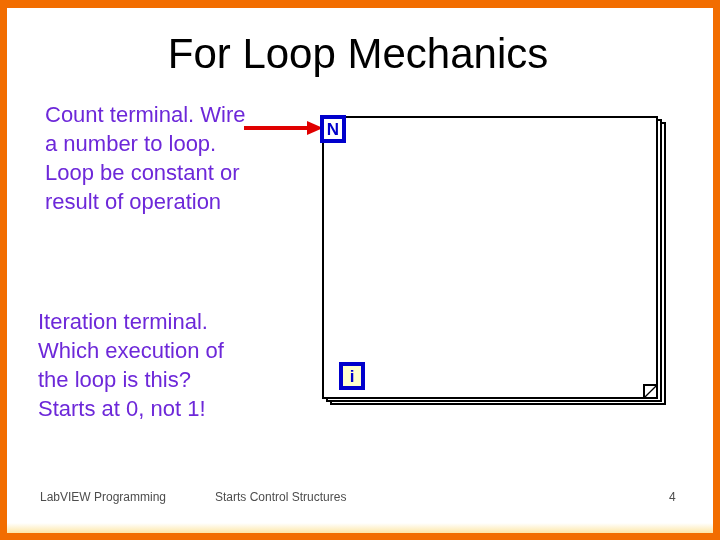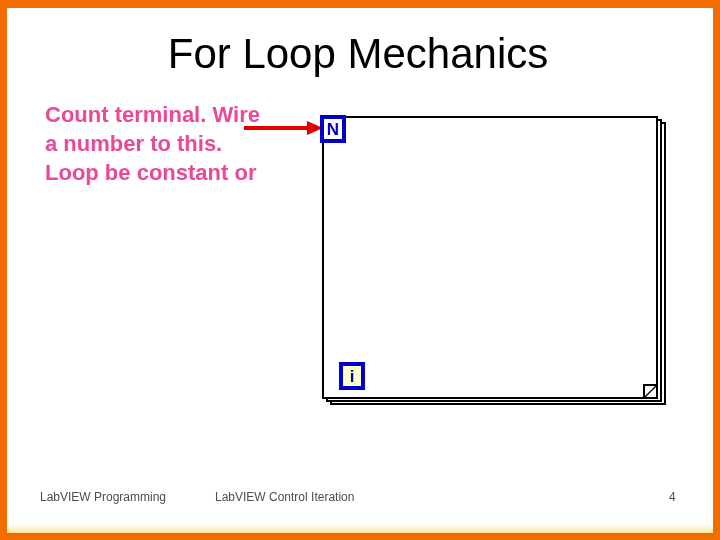--- a/index.html
+++ b/index.html
@@ -25,23 +25,22 @@
     font-size:42px;
     font-weight:400;
     color:#000;
     letter-spacing:0px;
     padding-left:8px;
   }
   .note{
     position:absolute;
     font-size:22px;
     line-height:29px;
-    color:#ec4899;
+    color:#6d28d9;
     white-space:nowrap;
-    font-weight:bold;
   }
   .note-count{left:38px;top:92px;}
   .note-iter{left:31px;top:299px;}
   .wire-arrow{position:absolute;left:236px;top:111px;}
   
   .sheet{
     position:absolute;
     width:336px;height:283px;
     box-sizing:border-box;
     border:2px solid #000;
@@ -83,22 +82,23 @@
 </style>
 </head>
 <body>
 
 <div class="slide">
 
   <h1 class="title">For Loop Mechanics</h1>
 
   <div class="note note-count">
     <div>Count terminal. Wire</div>
-    <div>a number to this.</div>
+    <div>a number to loop.</div>
     <div>Loop be constant or</div>
+    <div>result of operation</div>
   </div>
 
   <svg class="wire-arrow" width="82" height="18" viewBox="0 0 82 18">
     <line x1="1" y1="9" x2="66" y2="9" stroke="#E00000" stroke-width="4"></line>
     <polygon points="64,2 80,9 64,16" fill="#E00000"></polygon>
   </svg>
 
   <div class="sheet sheet-back2"></div>
   <div class="sheet sheet-back1"></div>
 
@@ -111,22 +111,28 @@
   </div>
 
   <div class="terminal terminal-n">
     <span>N</span>
   </div>
 
   <div class="terminal terminal-i">
     <span>i</span>
   </div>
 
+  <div class="note note-iter">
+    <div>Iteration terminal.</div>
+    <div>Which execution of</div>
+    <div>the loop is this?</div>
+    <div>Starts at 0, not 1!</div>
+  </div>
 
   <div class="footer">
     <span class="f-left">LabVIEW Programming</span>
-    <span class="f-center">LabVIEW Control Iteration</span>
+    <span class="f-center">Starts Control Structures</span>
     <span class="f-page">4</span>
   </div>
 
   <div class="bottom-glow"></div>
 
 </div>
 
 </body></html>

